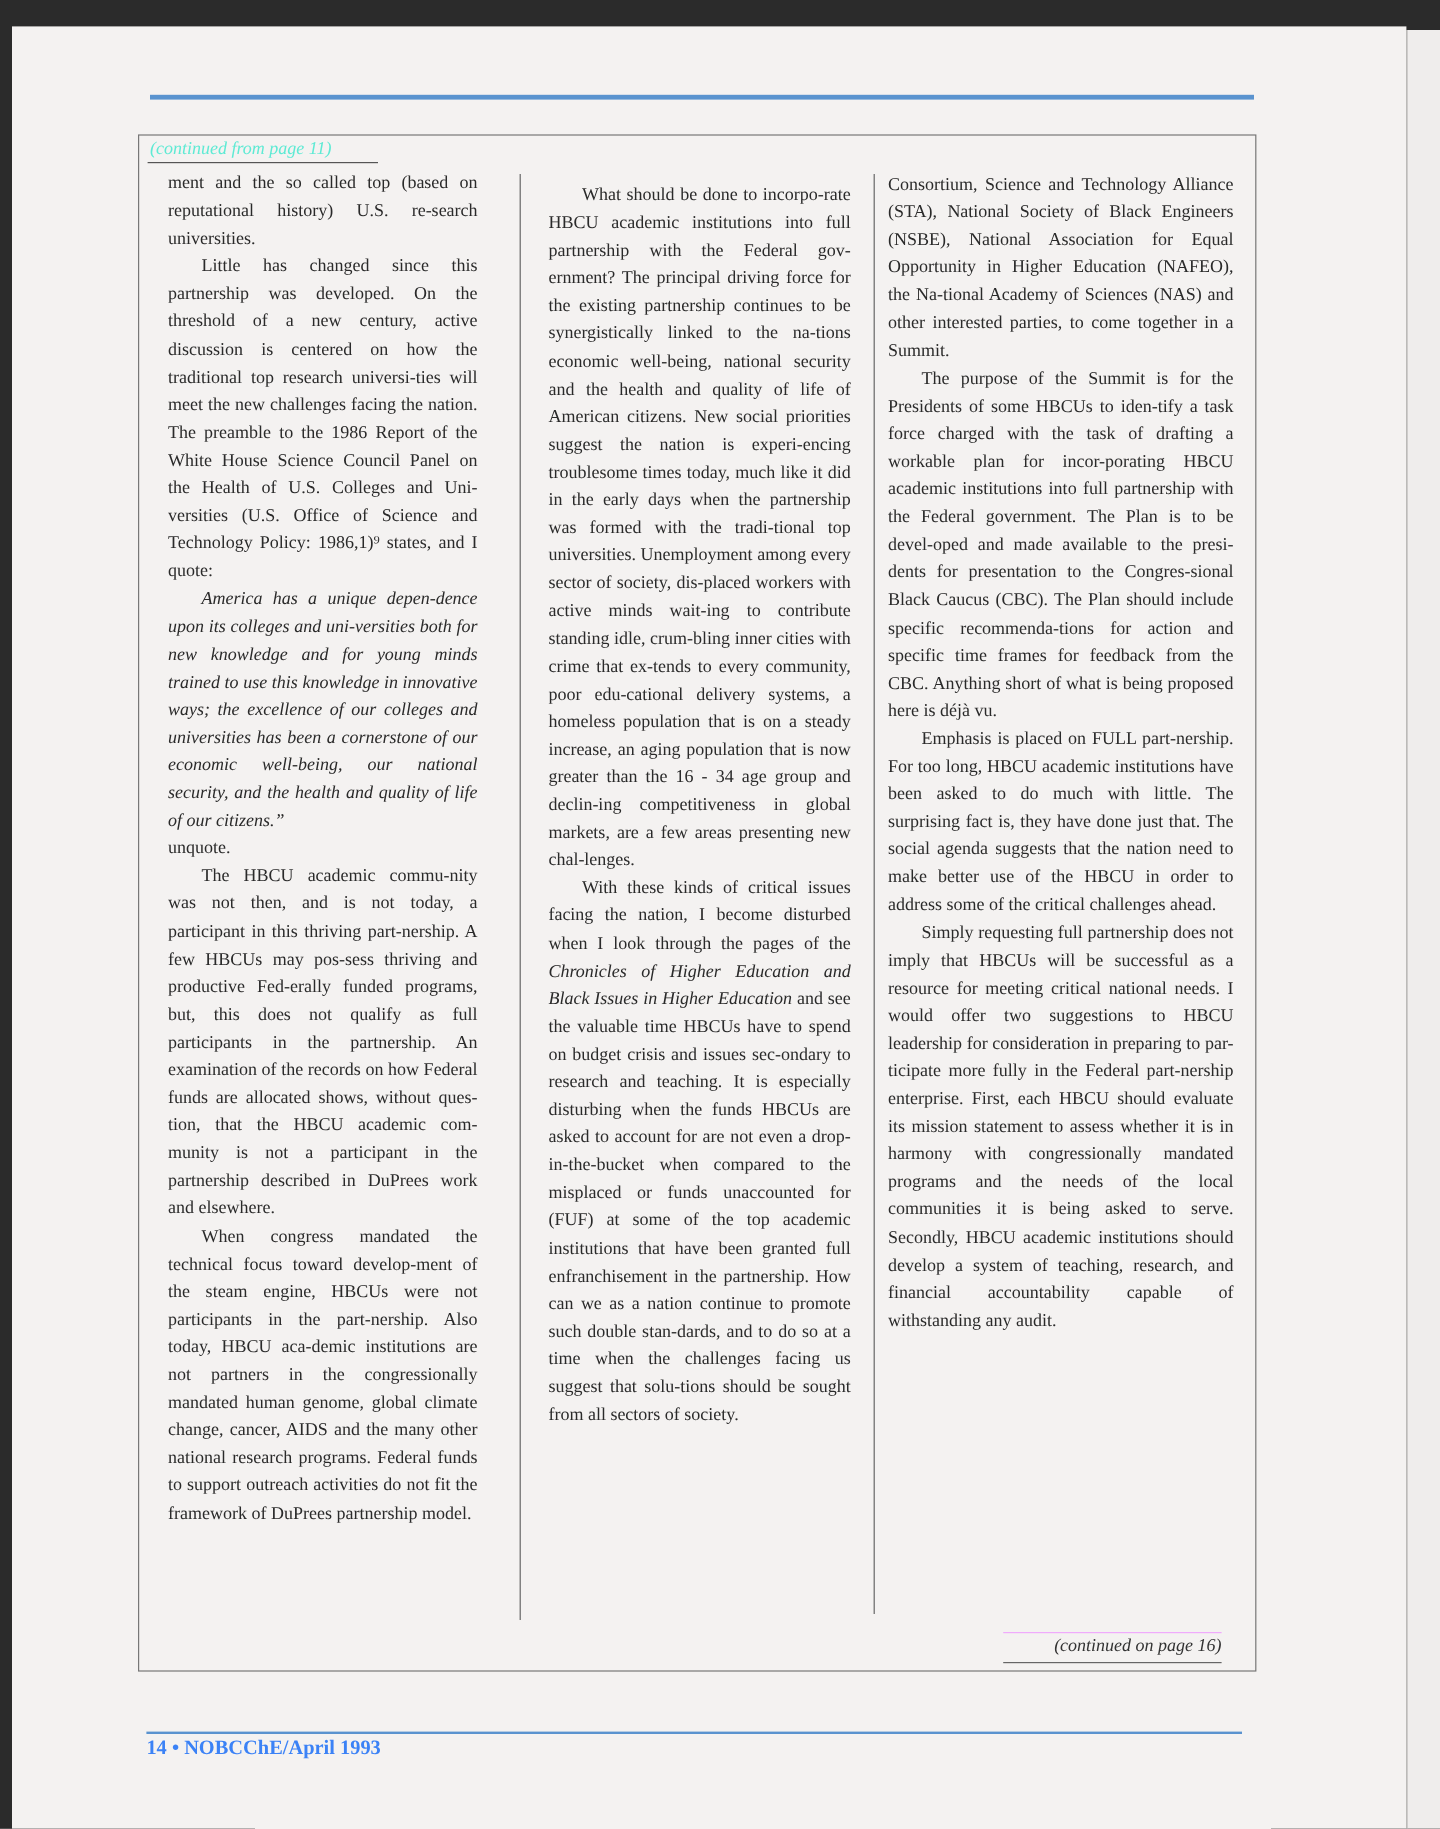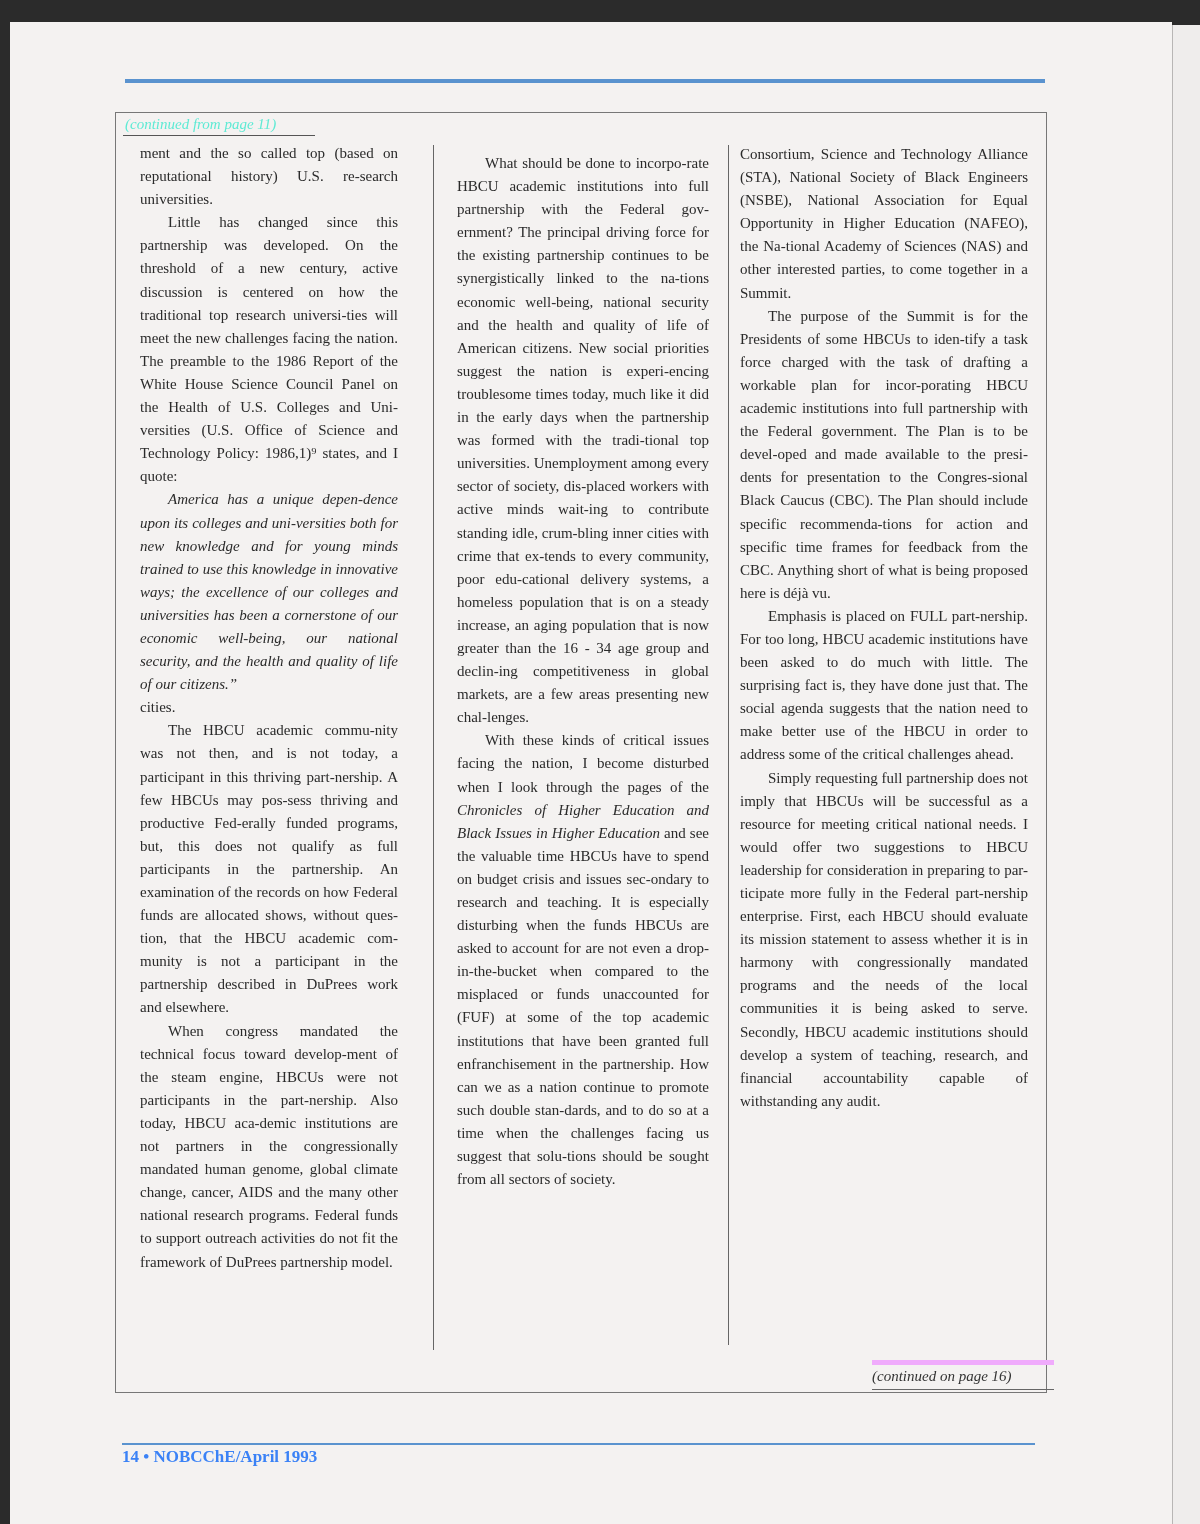--- a/index.html
+++ b/index.html
@@ -44,23 +44,23 @@
   .col1 { left:140px; width:258px; }
   .col2 { left:457px; width:252px; top:152px; }
   .col3 { left:740px; width:288px; top:143px; }
   .divider {
     position:absolute; width:1px; background:#666;
   }
   .div1 { left:433px; top:145px; height:1205px; }
   .div2 { left:728px; top:145px; height:1200px; }
   em { font-style:italic; }
   .continued-on {
-    position:absolute; left:872px; top:1360px; width:182px;
-    font-style:italic; font-size:15px; text-align:left; color:#333;
-    border-top:5px solid #f0abfc; border-bottom:1px solid #666;
+    position:absolute; left:836px; top:1360px; width:182px;
+    font-style:italic; font-size:15px; text-align:right; color:#333;
+    border-top:1px solid #f0abfc; border-bottom:1px solid #666;
     padding:3px 0 4px 0;
   }
   .footer-rule {
     position:absolute; left:122px; top:1443px; width:913px; height:2px;
     background:#5a93cf;
   }
   .footer-text {
     position:absolute; left:122px; top:1447px;
     font-weight:bold; font-size:17px; color:#3b82f6;
   }
@@ -77,21 +77,21 @@
 
 <div class="continued-from">(continued from page 11)</div>
 
 <div class="divider div1"></div>
 <div class="divider div2"></div>
 
 <div class="col col1">
   <p class="noindent">ment and the so called top (based on reputational history) U.S. re-search universities.</p>
   <p>Little has changed since this partnership was developed. On the threshold of a new century, active discussion is centered on how the traditional top research universi-ties will meet the new challenges facing the nation. The preamble to the 1986 Report of the White House Science Council Panel on the Health of U.S. Colleges and Uni-versities (U.S. Office of Science and Technology Policy: 1986,1)⁹ states, and I quote:</p>
   <p><em>America has a unique depen-dence upon its colleges and uni-versities both for new knowledge and for young minds trained to use this knowledge in innovative ways; the excellence of our colleges and universities has been a cornerstone of our economic well-being, our national security, and the health and quality of life of our citizens.”</em></p>
-  <p class="noindent">cities.</p>
+  <p class="noindent">unquote.</p>
   <p>The HBCU academic commu-nity was not then, and is not today, a participant in this thriving part-nership. A few HBCUs may pos-sess thriving and productive Fed-erally funded programs, but, this does not qualify as full participants in the partnership. An examination of the records on how Federal funds are allocated shows, without ques-tion, that the HBCU academic com-munity is not a participant in the partnership described in DuPrees work and elsewhere.</p>
   <p>When congress mandated the technical focus toward develop-ment of the steam engine, HBCUs were not participants in the part-nership. Also today, HBCU aca-demic institutions are not partners in the congressionally mandated human genome, global climate change, cancer, AIDS and the many other national research programs. Federal funds to support outreach activities do not fit the framework of DuPrees partnership model.</p>
 </div>
 
 <div class="col col2">
   <p>What should be done to incorpo-rate HBCU academic institutions into full partnership with the Federal gov-ernment? The principal driving force for the existing partnership continues to be synergistically linked to the na-tions economic well-being, national security and the health and quality of life of American citizens. New social priorities suggest the nation is experi-encing troublesome times today, much like it did in the early days when the partnership was formed with the tradi-tional top universities. Unemployment among every sector of society, dis-placed workers with active minds wait-ing to contribute standing idle, crum-bling inner cities with crime that ex-tends to every community, poor edu-cational delivery systems, a homeless population that is on a steady increase, an aging population that is now greater than the 16 - 34 age group and declin-ing competitiveness in global markets, are a few areas presenting new chal-lenges.</p>
   <p><span>With these kinds of critical issues facing the nation, I become disturbed when I look through the pages of the </span><em>Chronicles of Higher Education and Black Issues in Higher Education</em><span> and see the valuable time HBCUs have to spend on budget crisis and issues sec-ondary to research and teaching. It is especially disturbing when the funds HBCUs are asked to account for are not even a drop-in-the-bucket when compared to the misplaced or funds unaccounted for (FUF) at some of the top academic institutions that have been granted full enfranchisement in the partnership. How can we as a nation continue to promote such double stan-dards, and to do so at a time when the challenges facing us suggest that solu-tions should be sought from all sectors of society.</span></p>
 </div>
 
 <div class="col col3">

